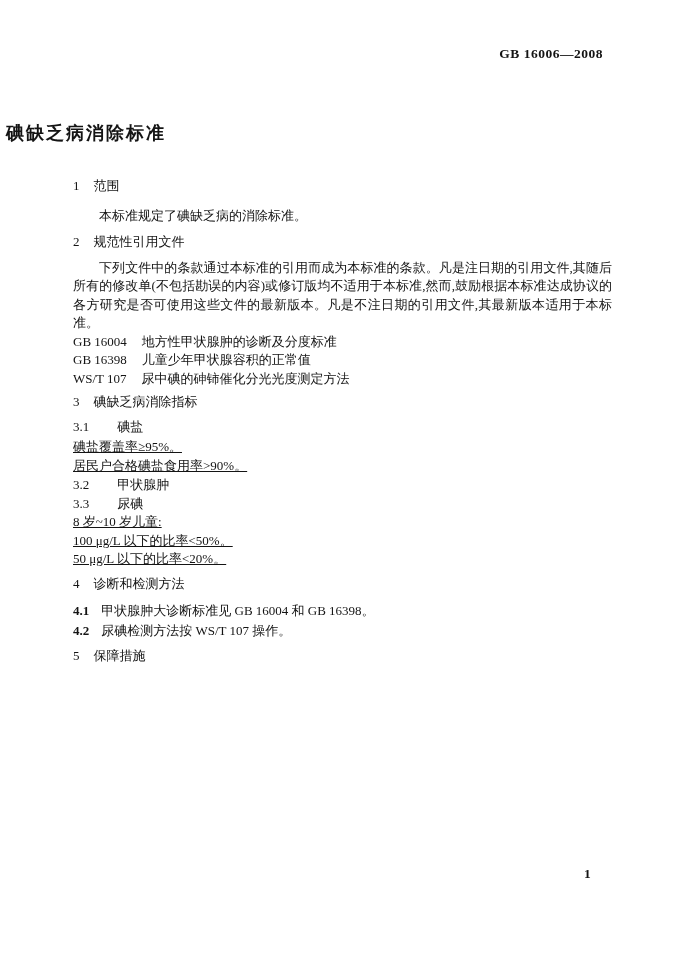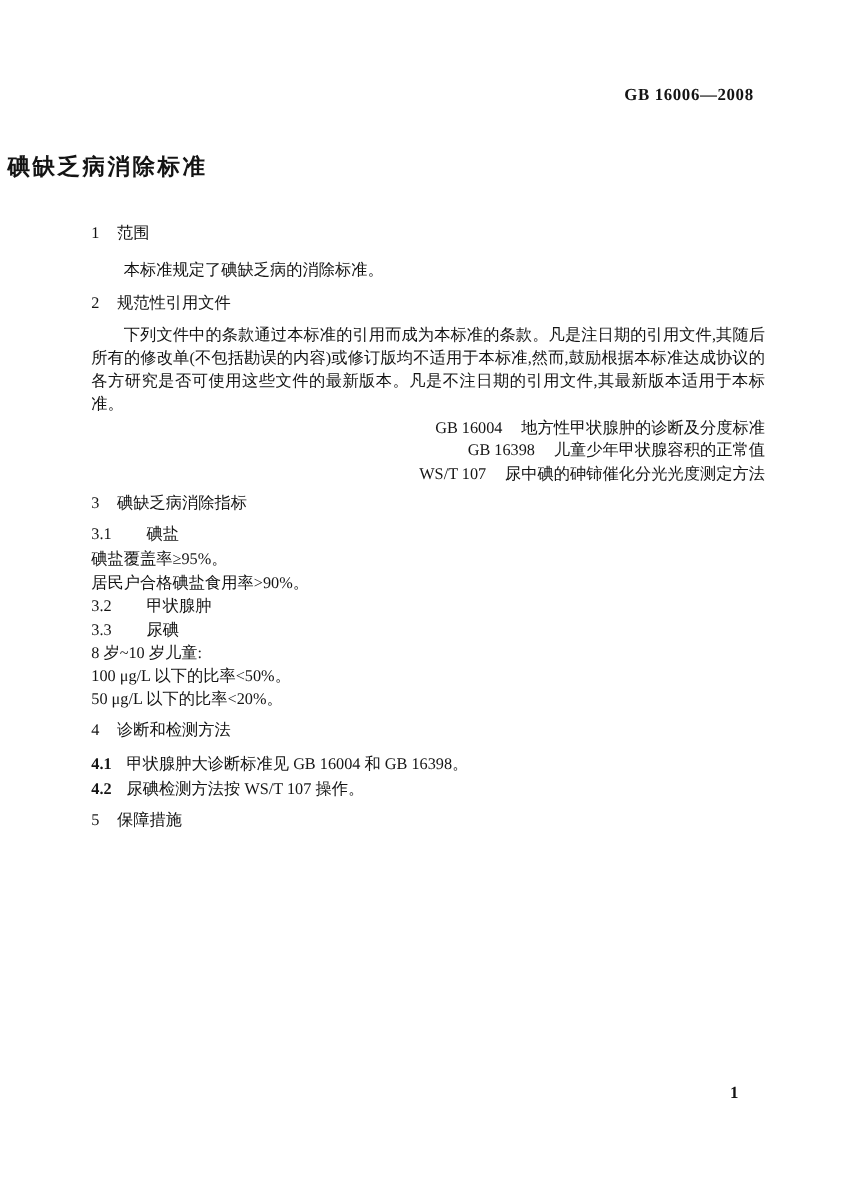--- a/index.html
+++ b/index.html
@@ -11,21 +11,21 @@
     position: relative;
     width: 675px;
     height: 956px;
     background: #ffffff;
     color: #141414;
     font-family: "Liberation Serif", "DejaVu Serif", serif;
     overflow: hidden;
   }
   .std-no {
     position: absolute;
-    top: 68px;
+    top: 46px;
     right: 72px;
     font-size: 13.5px;
     font-weight: bold;
     letter-spacing: 0.5px;
     white-space: nowrap;
   }
   .doc-title {
     position: absolute;
     top: 121px;
     left: 0;
@@ -53,23 +53,23 @@
     font-weight: normal;
     font-size: 13px;
   }
   .ch-no { margin-right: 14px; }
   .sub-no { margin-right: 28px; }
   .para {
     text-indent: 26px;
     text-align: justify;
   }
   .plain { text-indent: 26px; }
-  .ref-line { padding-left: 23px; text-align: right; }
+  .ref-line { padding-left: 23px; }
   .ref-code { margin-right: 15px; }
-  .ind-line { padding-left: 23px; }
+  .ind-line { padding-left: 23px; text-decoration: underline; }
   .clause-no { font-weight: bold; margin-right: 12px; }
   .page-no {
     position: absolute;
     top: 866px;
     left: 584px;
     font-size: 13.5px;
     font-weight: bold;
   }
 </style>
 </head>

